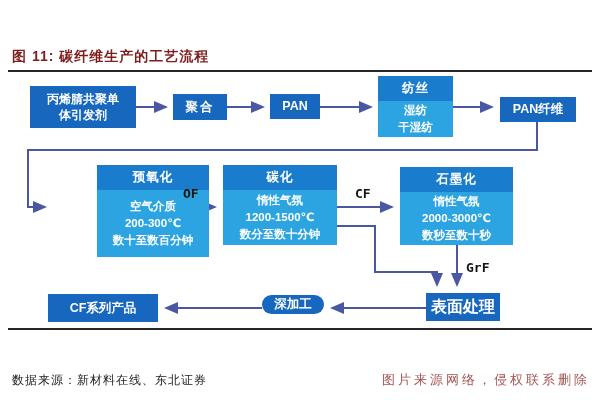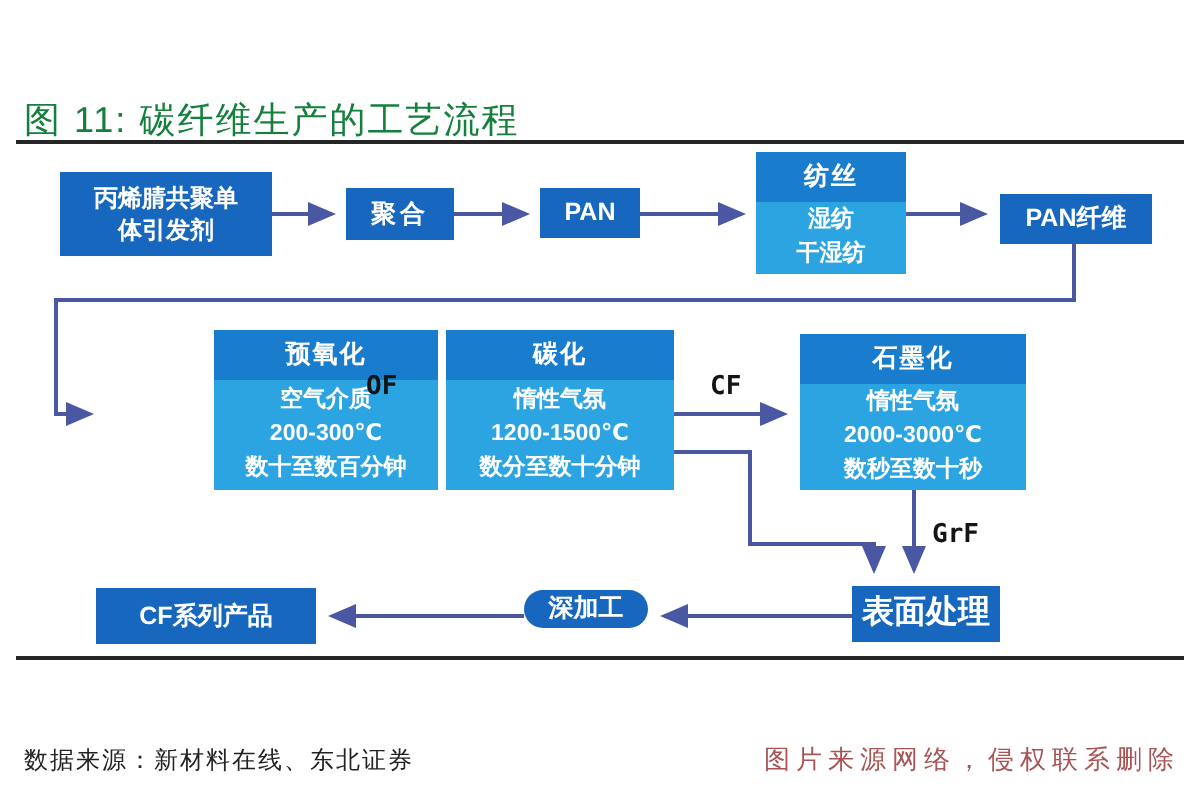--- a/index.html
+++ b/index.html
@@ -1,21 +1,21 @@
 <!DOCTYPE html>
 <html><head>
 <meta charset="utf-8">
 <style>
   html,body{margin:0;padding:0;background:#fff;}
   #stage{
     position:relative;width:600px;height:400px;background:#ffffff;overflow:hidden;
     font-family:"Liberation Sans","DejaVu Sans",sans-serif;
   }
   .abs{position:absolute;}
-  #fig-title{left:12px;top:48px;font-size:18px;font-weight:normal;color:#15803d;letter-spacing:1px;}
+  #fig-title{left:12px;top:48px;font-size:14px;font-weight:bold;color:#7f1d1d;letter-spacing:1px;}
   .rule{left:8px;width:584px;height:2px;background:#262626;}
   #rule-top{top:70px;}
   #rule-bottom{top:328px;}
   
   .node{
     position:absolute;display:flex;flex-direction:column;align-items:center;justify-content:center;
     background:#1667bd;color:#fff;font-weight:bold;text-align:center;line-height:1.35;
   }
   .node .ln{white-space:nowrap;}
   .combo{position:absolute;display:flex;flex-direction:column;color:#fff;font-weight:bold;}
@@ -67,21 +67,21 @@
   <div class="combo" style="left:378px;top:76px;width:75px;height:61px;">
     <div class="hd">纺丝</div>
     <div class="bd">
       <span class="ln">湿纺</span>
       <span class="ln">干湿纺</span>
     </div>
   </div>
 
   <div class="node" style="left:500px;top:97px;width:76px;height:25px;font-size:12.5px;">PAN纤维</div>
 
-  <div class="combo" style="left:63px;top:165px;width:112px;height:80px;padding-left:44px;">
+  <div class="combo" style="left:53px;top:165px;width:112px;height:92px;padding-left:44px;">
     <div class="hd">预氧化</div>
     <div class="bd">
       <span class="ln">空气介质</span>
       <span class="ln">200-300℃</span>
       <span class="ln">数十至数百分钟</span>
     </div>
   </div>
 
   <div class="lbl" style="left:183px;top:186px;">OF</div>
 

